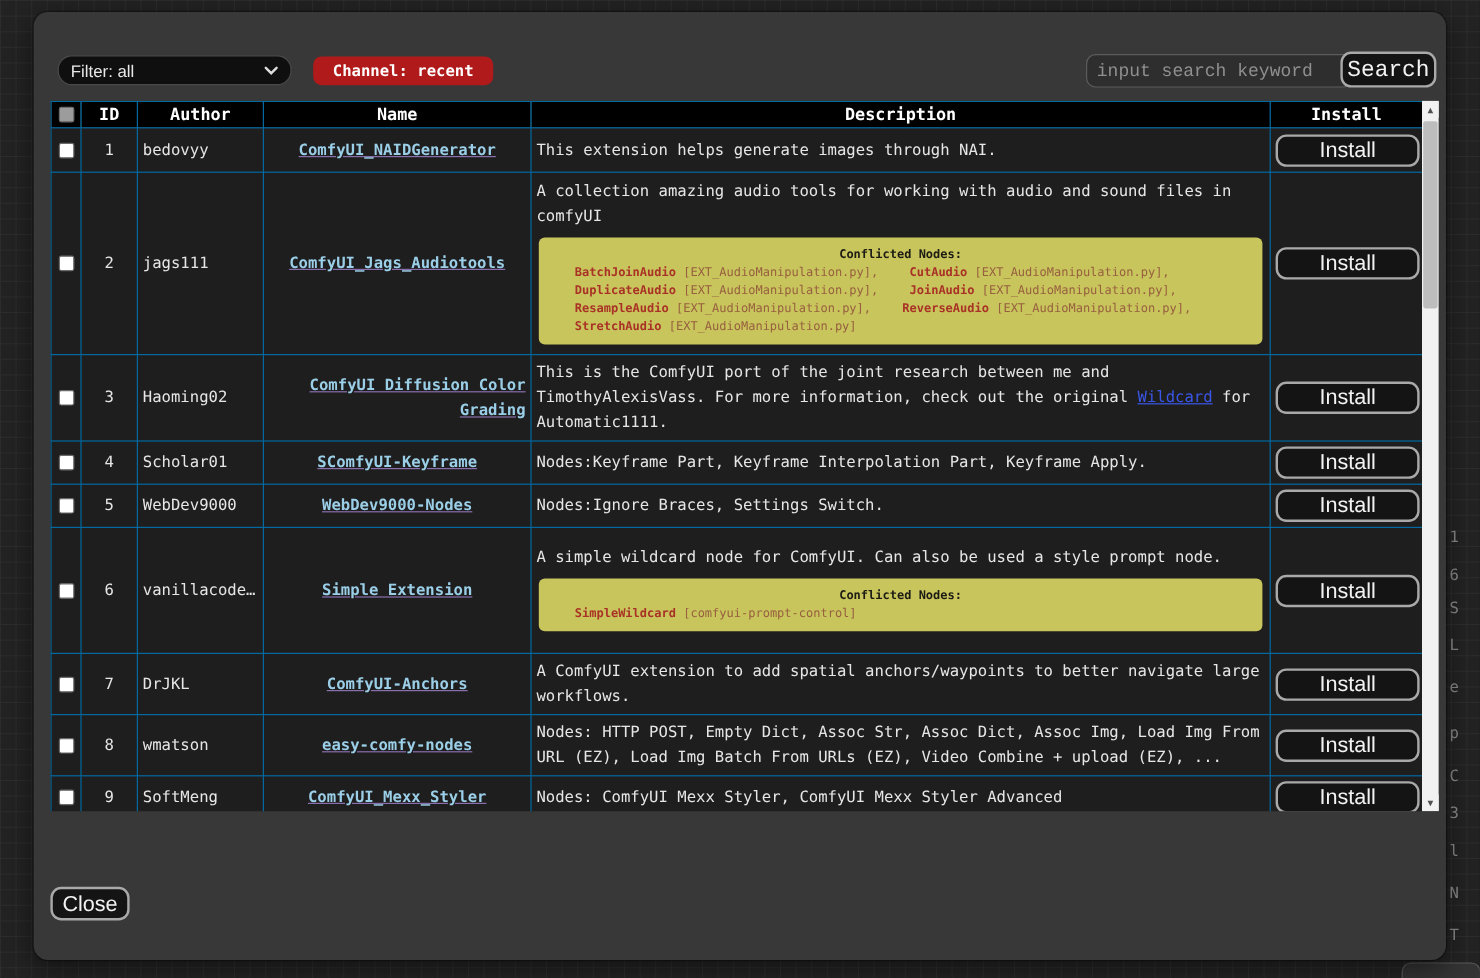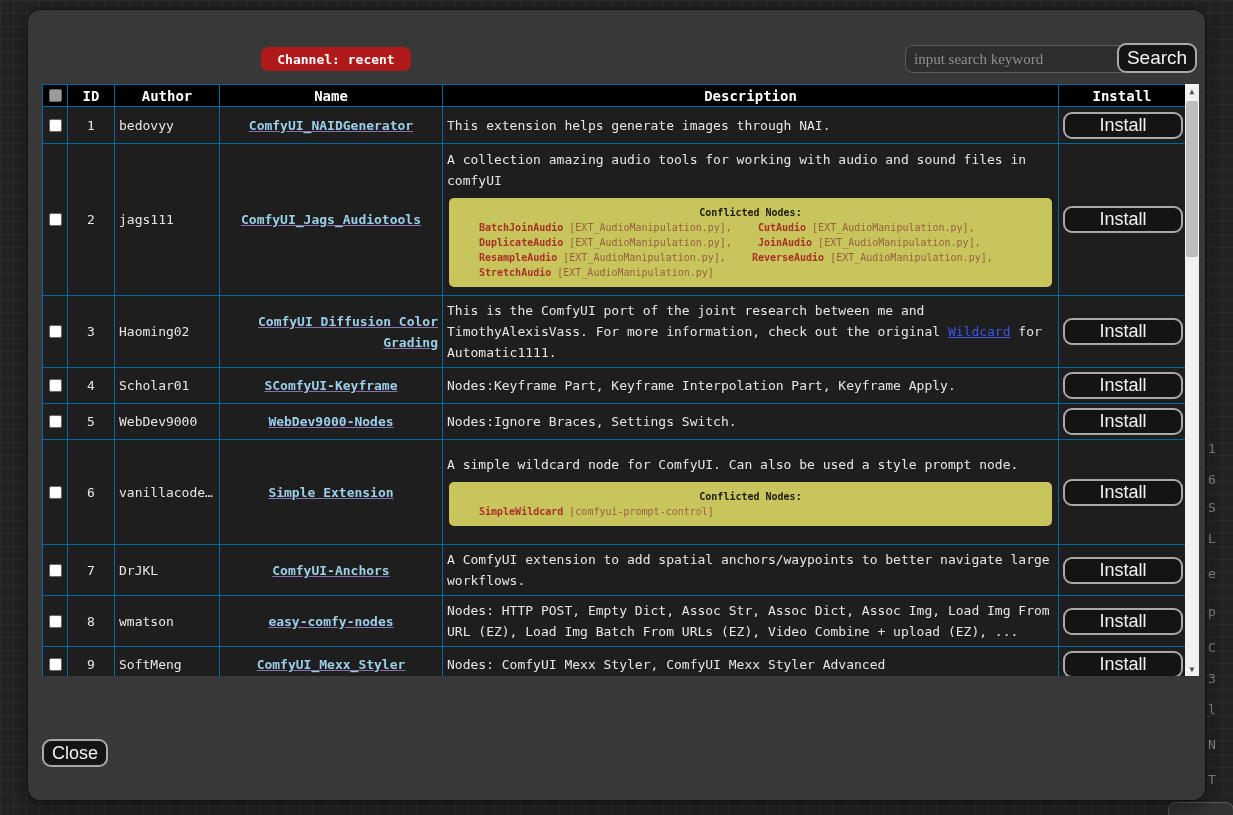--- a/index.html
+++ b/index.html
@@ -33,29 +33,29 @@
   .filter-select .chev { margin-left:auto; display:flex; align-items:center; }
   .channel-btn {
     position:absolute; left:233px; top:37px; width:150px; height:24px;
     background:#b11a1a; border:none; border-radius:7px;
     color:#fff; font-family:"DejaVu Sans Mono", monospace; font-weight:bold; font-size:13px;
     display:flex; align-items:center; justify-content:center;text-align:right;
   }
   .search-input {
     position:absolute; left:877px; top:35px; width:223px; height:28px;
     background:#2e2e2e; border:1px solid #5c5c5c; border-radius:8px;
-    color:#ddd; font-family:Liberation Serif, serif; font-size:15px; padding:0 8px;
+    color:#ddd; font-family:Liberation Mono, monospace; font-size:15px; padding:0 8px;
   }
   .search-input::placeholder { color:#8f8f8f; }
   .btn {
     background:#141414; border:2px solid #a9a9a9; border-radius:9px;
     color:#f2f2f2; font-family:"Liberation Sans", sans-serif;
     display:inline-flex; align-items:center; justify-content:center; cursor:pointer;
   }
-  .search-btn { position:absolute; left:1089px; top:33px; width:80px; height:30px; font-size:19px; }
+  .search-btn { position:absolute; left:1089px; top:33px; width:80px; height:30px; font-size:19px;font-family:Liberation Mono, monospace; }
   .close-btn  { position:absolute; left:14px;  top:729px; width:66px; height:28px; font-size:18px; }
   
   .table-wrap {
     position:absolute; left:14px; top:74px; width:1157px; height:592px;
     overflow:hidden;
   }
   table { border-collapse:collapse; table-layout:fixed; width:1143px; background:#1e1e1e; }
   th, td { border:1px solid #0369a1; overflow:hidden; }
   thead th {
     background:#000; color:#fff; font-size:14px; font-weight:bold;
@@ -103,20 +103,28 @@
     <div class="edge-frag" style="top: 640px;">C</div>
     <div class="edge-frag" style="top: 671px;">3</div>
     <div class="edge-frag" style="top: 702px;">l</div>
     <div class="edge-frag" style="top: 737px;">N</div>
     <div class="edge-frag" style="top: 772px;">T</div>
   </div>
 <div class="menu-corner"></div>
 
 <div class="dialog">
 
+  <div class="filter-select">
+    <span>Filter: all</span>
+    <span class="chev">
+      <svg width="12" height="8" viewBox="0 0 12 8">
+          <path d="M1.5 1.5 L6 6 L10.5 1.5" stroke="#dcdcdc" stroke-width="2" fill="none" stroke-linecap="round"></path>
+        </svg>
+    </span>
+  </div>
 
   <button class="channel-btn">
     <span>Channel: recent</span>
   </button>
 
   <input class="search-input" type="text" placeholder="input search keyword" style="">
 
   <button class="btn search-btn">Search</button>
 
   <div class="table-wrap">

